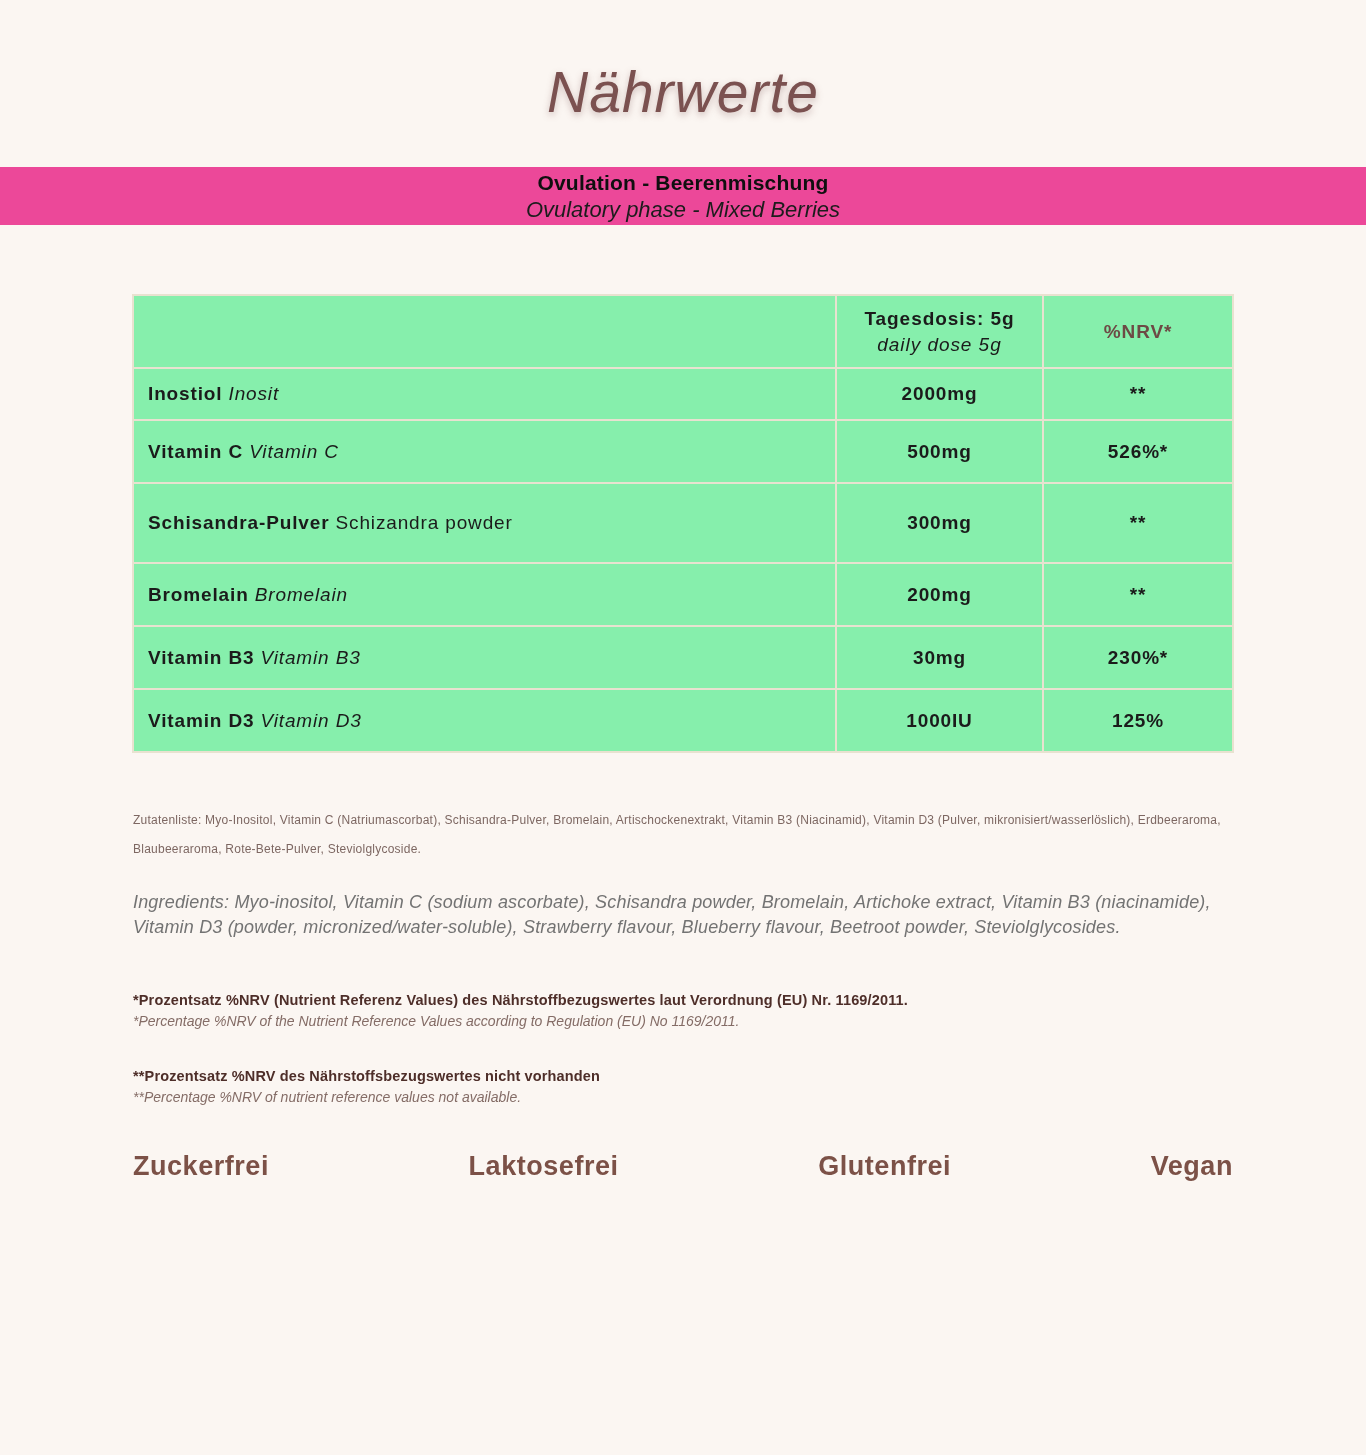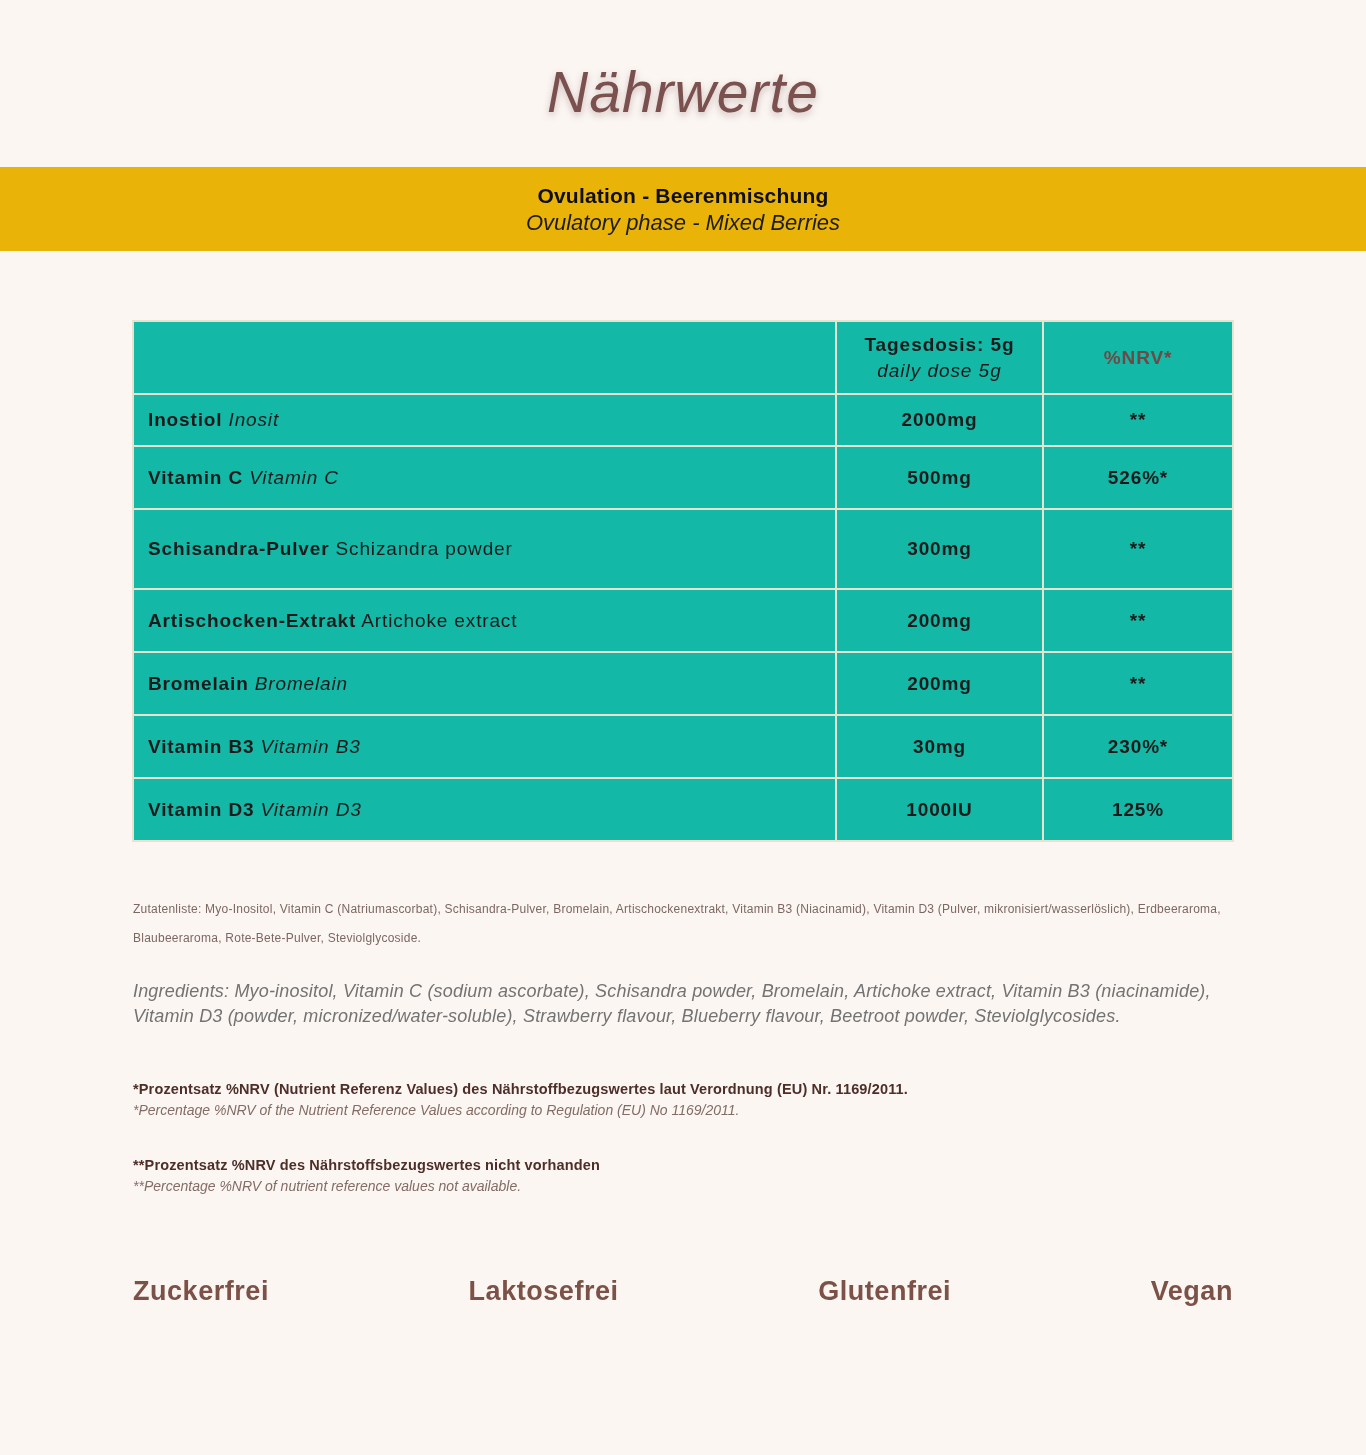--- a/index.html
+++ b/index.html
@@ -23,44 +23,44 @@
     font-size: 57px;
     line-height: 68px;
     letter-spacing: 1px;
     color: #7b5150;
     text-shadow: 0 3px 7px rgba(123, 81, 80, 0.35);
   }
 
   
   .band {
     margin-top: 41px;
-    background: #eab308;
-    text-align: center;
-    padding: 15px 0;
+    background: #ec4899;
+    text-align: center;
+    padding: 2px 0;
   }
   .band-de {
     font-size: 21px;
     font-weight: 700;
     line-height: 28px;
     color: #0f0f0f;
     letter-spacing: 0.2px;
   }
   .band-en {
     font-size: 22px;
     font-style: italic;
     line-height: 26px;
     color: #1c1c1c;
   }
 
   
   .nutrition-table {
     width: 1100px;
     margin: 69px auto 0 auto;
     border-collapse: collapse;
-    background: #14b8a6;
+    background: #86efac;
     table-layout: fixed;
   }
   .nutrition-table td {
     border: 2px solid #e8e2d0;
     vertical-align: middle;
     font-size: 19px;
     letter-spacing: 0.045em;
   }
   .col-name   { width: 703px; }
   .col-amount { width: 207px; }
@@ -119,21 +119,21 @@
   .footnote-en {
     font-style: italic;
     font-size: 14px;
     line-height: 20px;
     color: #846c66;
   }
 
   
   .badges {
     width: 1100px;
-    margin: 80px auto 0 auto;
+    margin: 44px auto 0 auto;
     display: flex;
     justify-content: space-between;
   }
   .badge {
     font-size: 27px;
     font-weight: 700;
     letter-spacing: 0.02em;
     color: #7c5147;
   }
 </style>
@@ -185,28 +185,20 @@
 
       <tr style="height:80px;">
         <td class="name-cell">
           <span class="name-de">Schisandra-Pulver</span>
           <span class="name-en upright">Schizandra powder</span>
         </td>
         <td class="amount-cell">300mg</td>
         <td class="nrv-cell">**</td>
       </tr>
 
-      <tr style="height:63px;">
-        <td class="name-cell">
-          <span class="name-de">Artischocken-Extrakt</span>
-          <span class="name-en upright">Artichoke extract</span>
-        </td>
-        <td class="amount-cell">200mg</td>
-        <td class="nrv-cell">**</td>
-      </tr>
 
       <tr style="height:63px;">
         <td class="name-cell">
           <span class="name-de">Bromelain</span>
           <span class="name-en">Bromelain</span>
         </td>
         <td class="amount-cell">200mg</td>
         <td class="nrv-cell">**</td>
       </tr>
 

